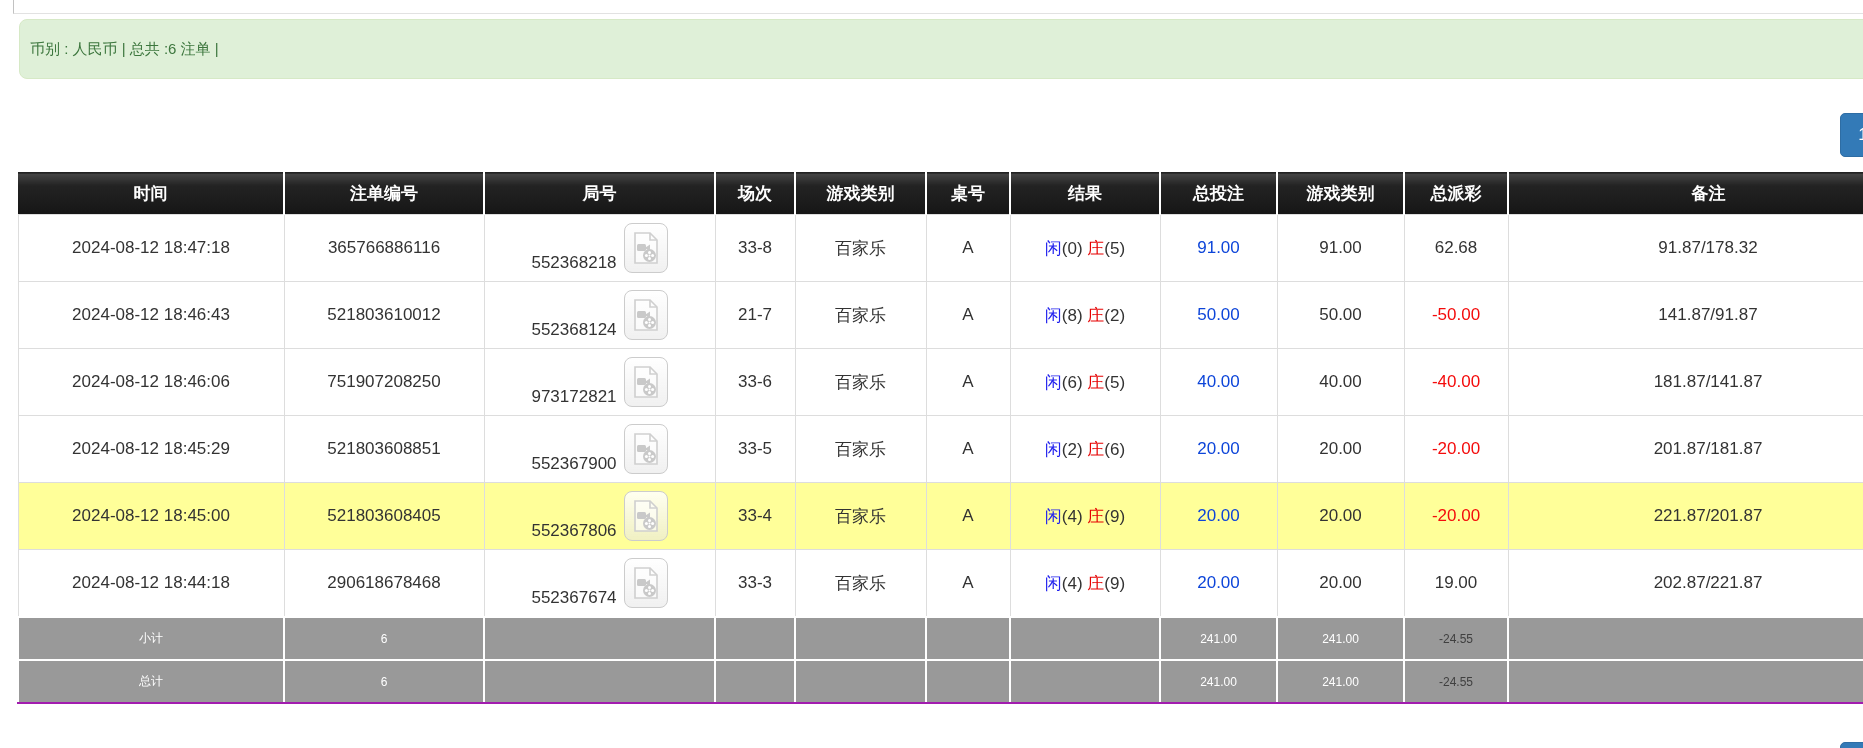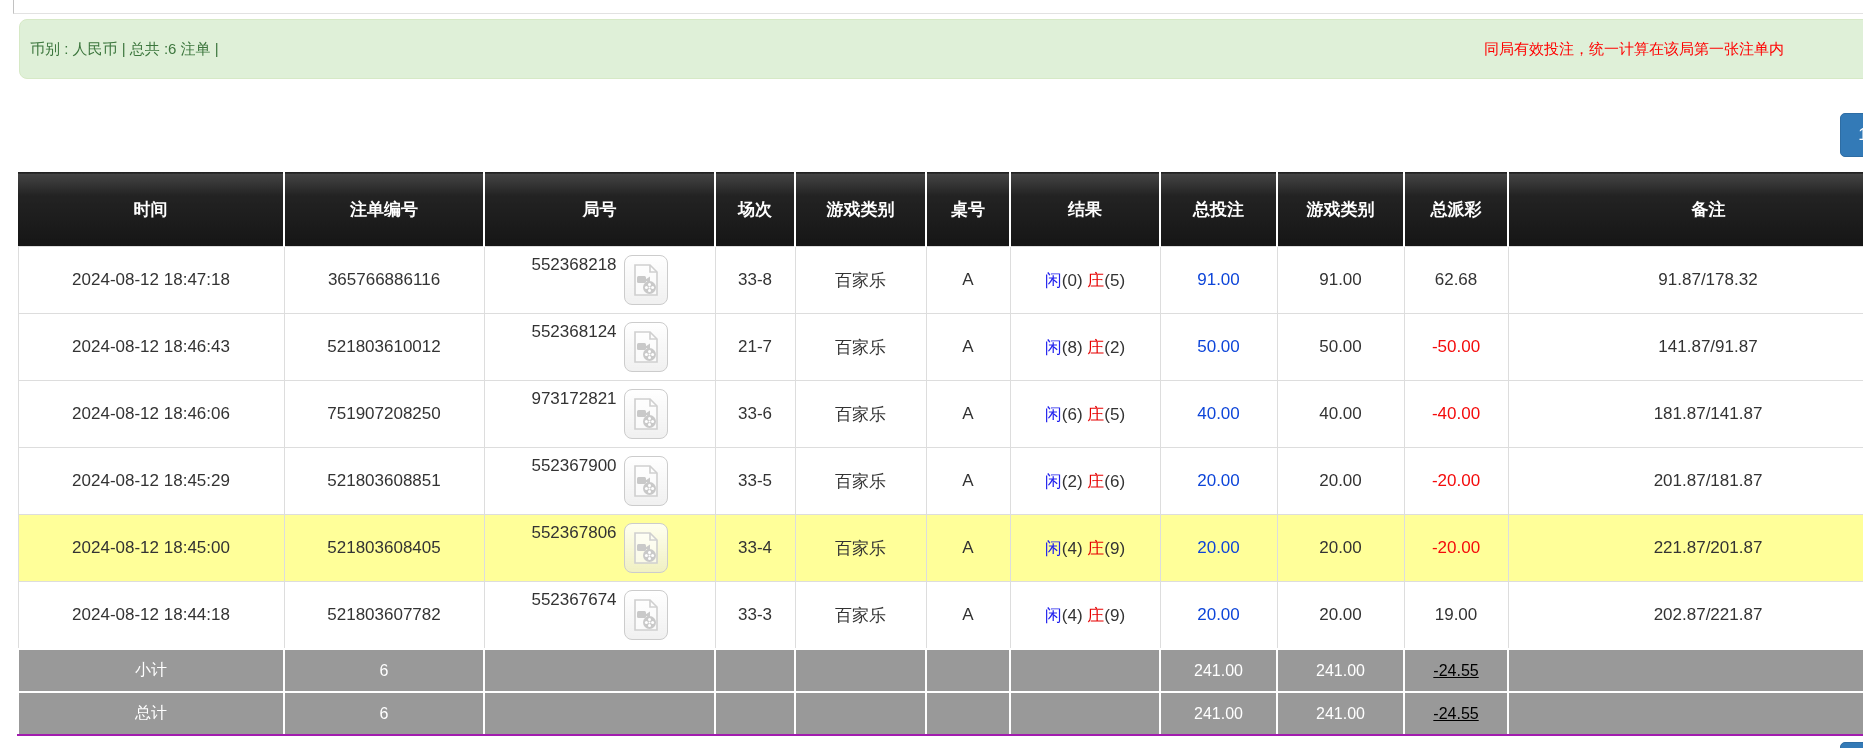--- a/index.html
+++ b/index.html
@@ -30,52 +30,51 @@
   .pag.top{left:1840px;top:113px;}
   .pag.bottom{left:1840px;top:742px;}
   
   table.bets{
     position:absolute;left:17px;top:172px;width:1890px;
     border-collapse:collapse;table-layout:fixed;font-size:17px;color:#333;
   }
   table.bets th{
     background:linear-gradient(180deg,#454545 0%,#232323 30%,#151515 100%);
     color:#fff;font-weight:bold;height:41px;font-size:17px;
-    border-right:2px solid #fff;border-top:1px solid #222;padding:16px;text-align:center;
+    border-right:2px solid #fff;border-top:1px solid #222;padding:0;text-align:center;
   }
   table.bets th:last-child{border-right:0;}
   table.bets td{
     border:1px solid #ddd;text-align:center;height:66px;background:#fff;padding:0 4px;
   }
   tr.hl td{background:var(--highlight-yellow);}
   tr.sum td{
     background:var(--summary-gray);color:#fff;border:2px solid #fff;
-    height:41px;font-size:16px;
+    height:41px;font-size:12px;
   }
   tr.sum:last-child td{border-bottom:2px solid #a21caf;}
-  tr.sum td.neg-val{color:#000000;background:var(--summary-gray);text-decoration:underline;}
-  .round-wrap{display:flex;align-items:flex-start;justify-content:center;gap:7px;}
+  tr.sum td.neg-val{color:#404040;background:var(--summary-gray);}
+  .round-wrap{display:flex;align-items:flex-end;justify-content:center;gap:7px;}
   .vid-btn{
     width:44px;height:50px;border:1px solid #ccc;border-radius:8px;
     background:linear-gradient(rgba(255,255,255,.85),rgba(228,228,228,.55));
     display:flex;align-items:center;justify-content:center;padding:0;cursor:pointer;
   }
   .res-player{color:var(--player-blue);}
   .res-banker{color:var(--banker-red);}
   .amount{color:var(--link-blue);text-decoration:none;cursor:pointer;}
   .neg-val{color:var(--negative-red);}
 </style>
 </head>
 <body>
 
 <div class="top-remnant"></div>
 
 <div class="banner">
   <span class="lbl">币别 : 人民币 | 总共 :6 注单 |</span>
-  <span class="notice">同局有效投注，统一计算在该局第一张注单内</span>
 </div>
 
 <div class="pag top">1</div>
 
 <table class="bets">
     <colgroup>
       <col style="width: 266px;">
       <col style="width: 200px;">
       <col style="width: 231px;">
       <col style="width: 80px;">
@@ -253,21 +252,21 @@
         <td>百家乐</td>
         <td>A</td>
         <td><span class="res-player">闲</span><span>(4)</span> <span class="res-banker">庄</span><span>(9)</span></td>
         <td><a class="amount">20.00</a></td>
         <td>20.00</td>
         <td class="neg-val">-20.00</td>
         <td>221.87/201.87</td>
       </tr>
       <tr>
         <td>2024-08-12 18:44:18</td>
-        <td>521803607782</td>
+        <td>290618678468</td>
         <td>
           <div class="round-wrap">
             <span>552367674</span>
             <button class="vid-btn">
   <svg width="28" height="34" viewBox="0 0 28 34">
     <path d="M3 2 h15 l7 7 v23 h-22 z" fill="rgba(255,255,255,0.55)" stroke="#cfcfcf" stroke-width="1.6"></path>
     <path d="M18 2 v7 h7" fill="none" stroke="#cfcfcf" stroke-width="1.6"></path>
     <rect x="5" y="13" width="9" height="7" rx="1.5" fill="#c9c9c9"></rect>
     <path d="M13.5 16.5 l4.5 -3 v7 l-4.5 -3 z" fill="#c9c9c9"></path>
     <circle cx="17.5" cy="24.5" r="6.5" fill="#c9c9c9"></circle>

